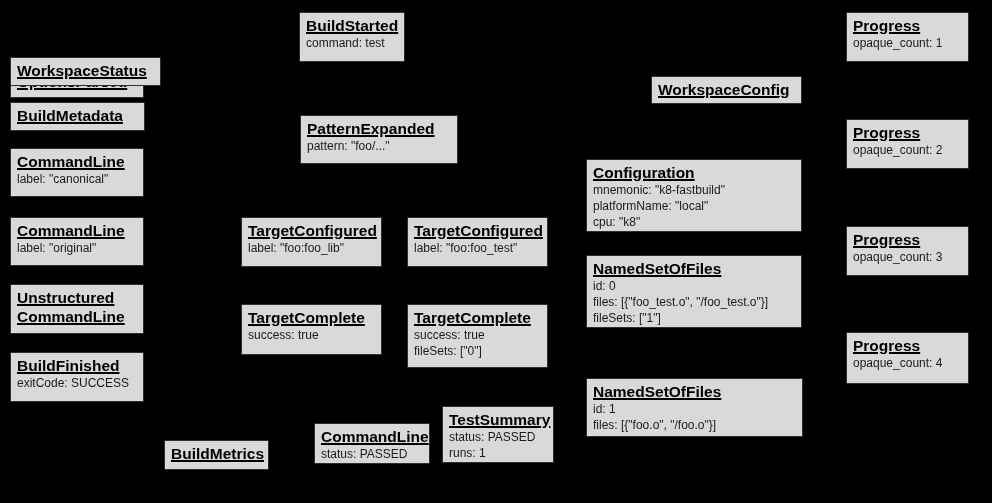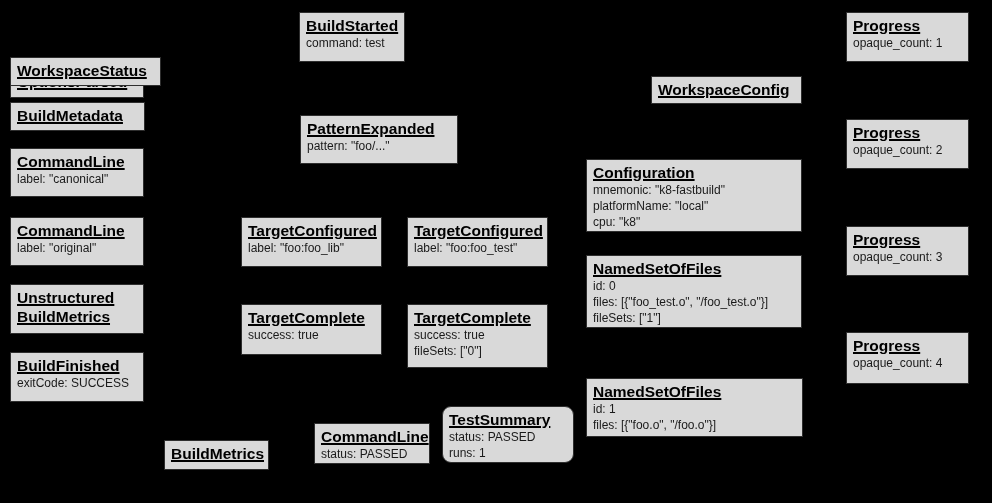--- a/index.html
+++ b/index.html
@@ -62,21 +62,21 @@
     <div class="node-line">label: "canonical"</div>
   </div>
 
   <div class="node" style="left:10px; top:217px; width:134px; height:49px;">
     <div class="node-title">CommandLine</div>
     <div class="node-line">label: "original"</div>
   </div>
 
   <div class="node" style="left:10px; top:284px; width:134px; height:50px;">
     <div class="node-title">Unstructured
-BuildMetrics</div>
+CommandLine</div>
   </div>
 
   <div class="node" style="left:10px; top:352px; width:134px; height:50px;">
     <div class="node-title">BuildFinished</div>
     <div class="node-line">exitCode: SUCCESS</div>
   </div>
 
 
   <div class="node" style="left:164px; top:440px; width:105px; height:30px;">
     <div class="node-title">BuildMetrics</div>
@@ -111,21 +111,21 @@
     <div class="node-title">TargetComplete</div>
     <div class="node-line">success: true</div>
     <div class="node-line">fileSets: ["0"]</div>
   </div>
 
   <div class="node" style="left:314px; top:423px; width:116px; height:41px;">
     <div class="node-title">CommandLine</div>
     <div class="node-line">status: PASSED</div>
   </div>
 
-  <div class="node" style="left:442px; top:406px; width:132px; height:57px;border-radius:9px;">
+  <div class="node" style="left:442px; top:406px; width:112px; height:57px;">
     <div class="node-title">TestSummary</div>
     <div class="node-line">status: PASSED</div>
     <div class="node-line">runs: 1</div>
   </div>
 
   <div class="node" style="left:651px; top:76px; width:151px; height:28px;text-decoration:underline;">
     <div class="node-title">WorkspaceConfig</div>
   </div>
 
   <div class="node" style="left:586px; top:159px; width:216px; height:73px;">

